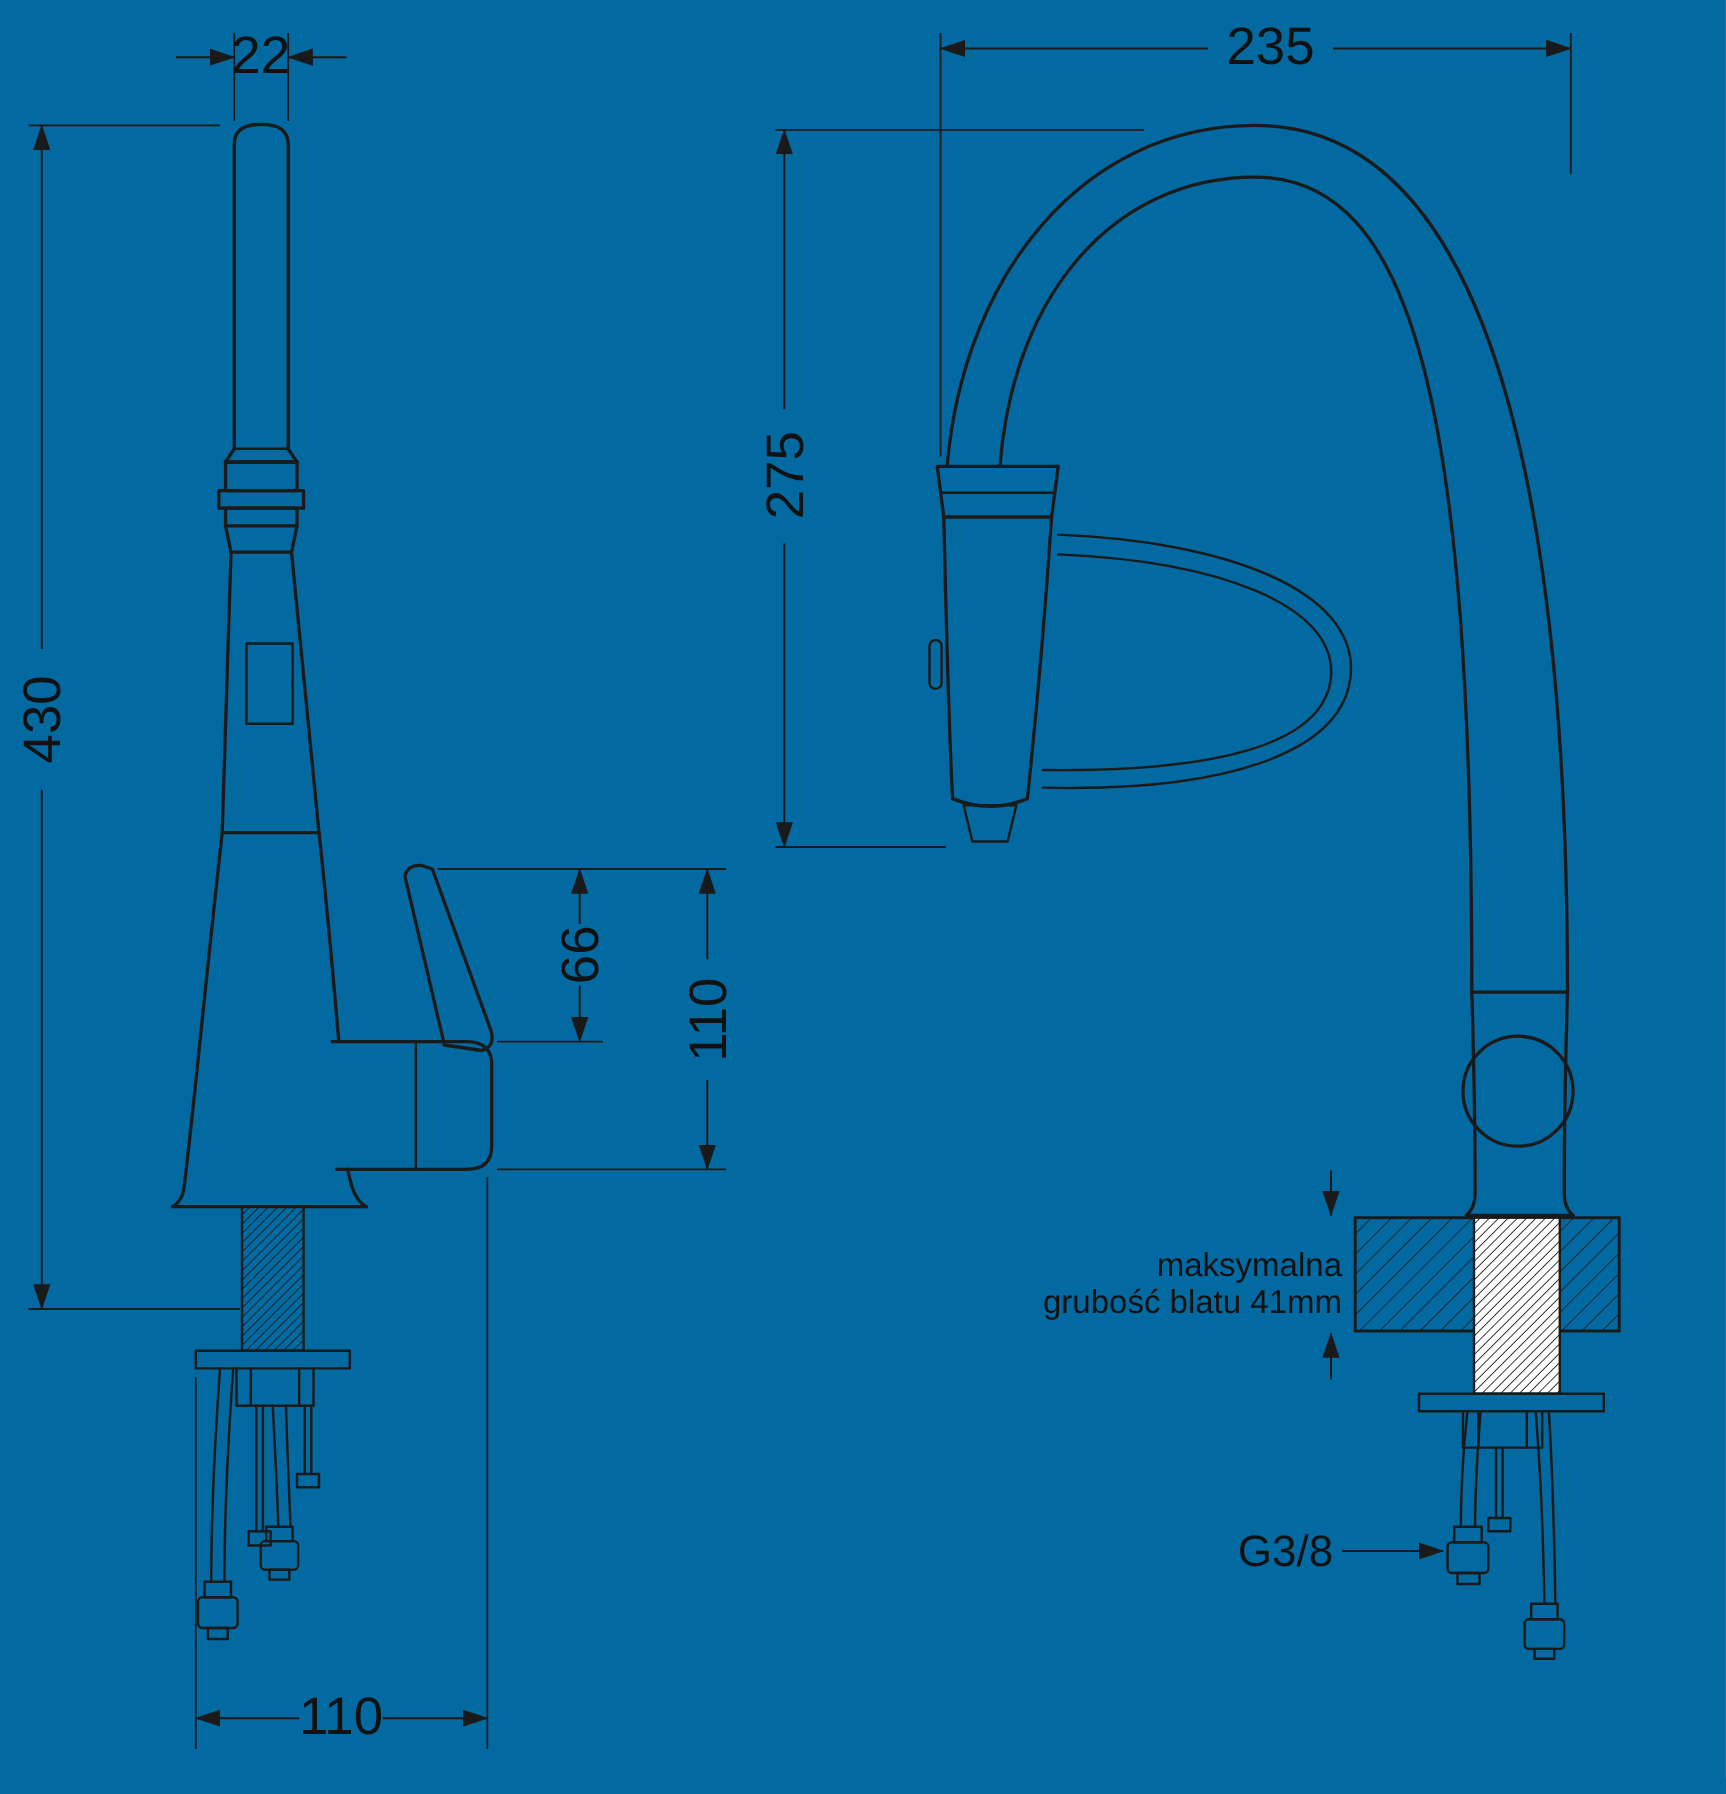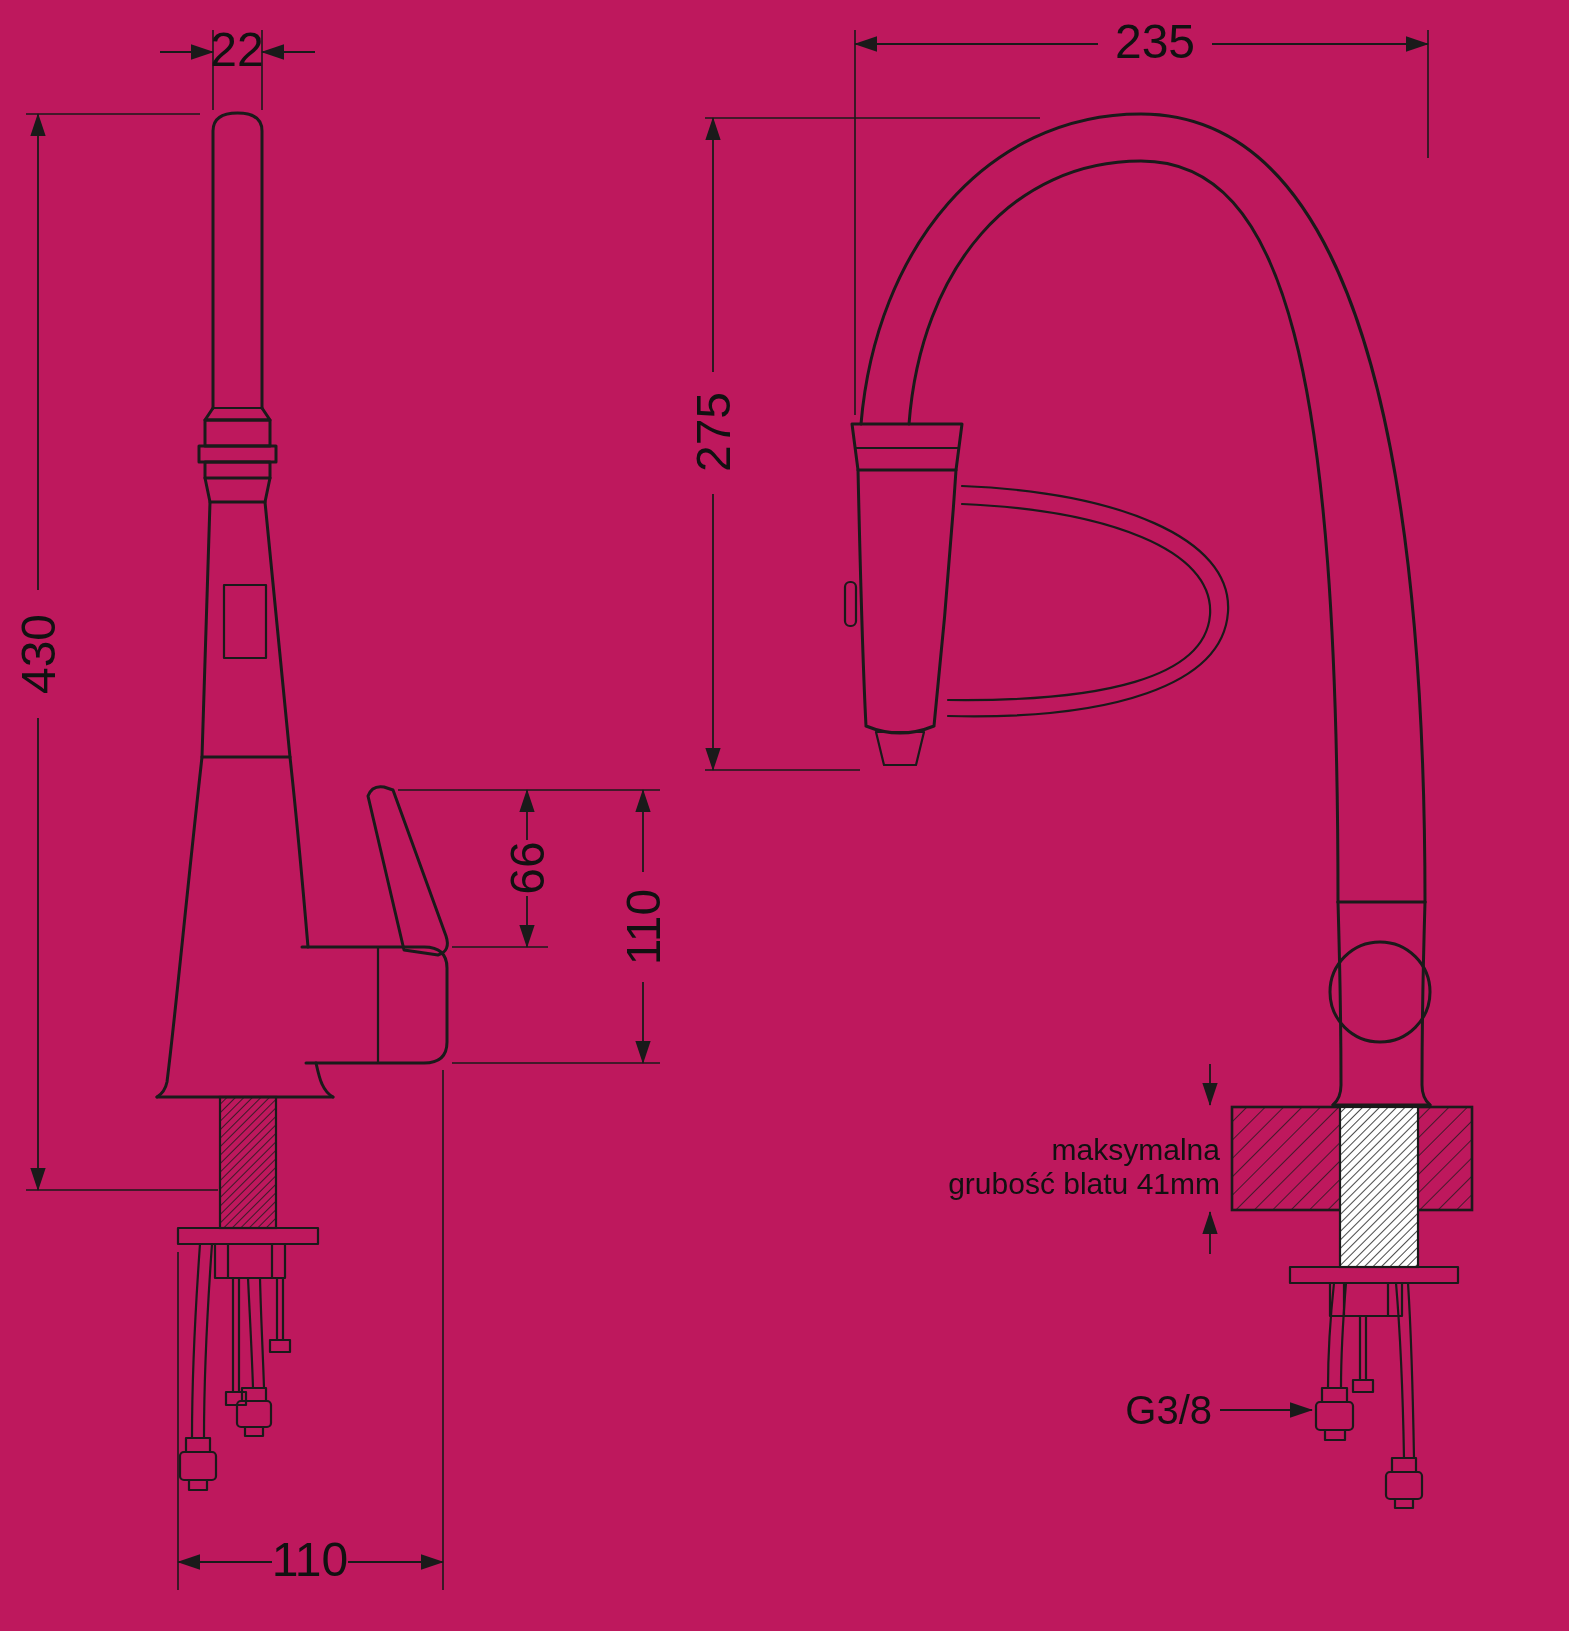--- a/index.html
+++ b/index.html
@@ -1,16 +1,16 @@
 <!DOCTYPE html>
 <html><head>
 <meta charset="utf-8">
 <style>
   html,body{margin:0;padding:0;background:#ffffff;}
-  .stage{width:1569px;height:1631px;background:#be185d;position:relative;overflow:hidden;}
+  .stage{width:1569px;height:1631px;background:#0369a1;position:relative;overflow:hidden;}
   svg{display:block;}
   .ln{fill:none;stroke:#1a1a1a;stroke-width:3;stroke-linecap:round;stroke-linejoin:round;}
   .ln2{fill:none;stroke:#1a1a1a;stroke-width:2.2;stroke-linecap:round;stroke-linejoin:round;}
   .dim{fill:none;stroke:#1a1a1a;stroke-width:1.8;}
   .ext{fill:none;stroke:#1a1a1a;stroke-width:1.6;}
   .dimtxt{font-family:"Liberation Sans",sans-serif;font-size:48px;fill:#111;}
   .notetxt{font-family:"Liberation Sans",sans-serif;font-size:30px;fill:#111;}
   .threadtxt{font-family:"Liberation Sans",sans-serif;font-size:40px;fill:#111;}
 </style>
 </head>

